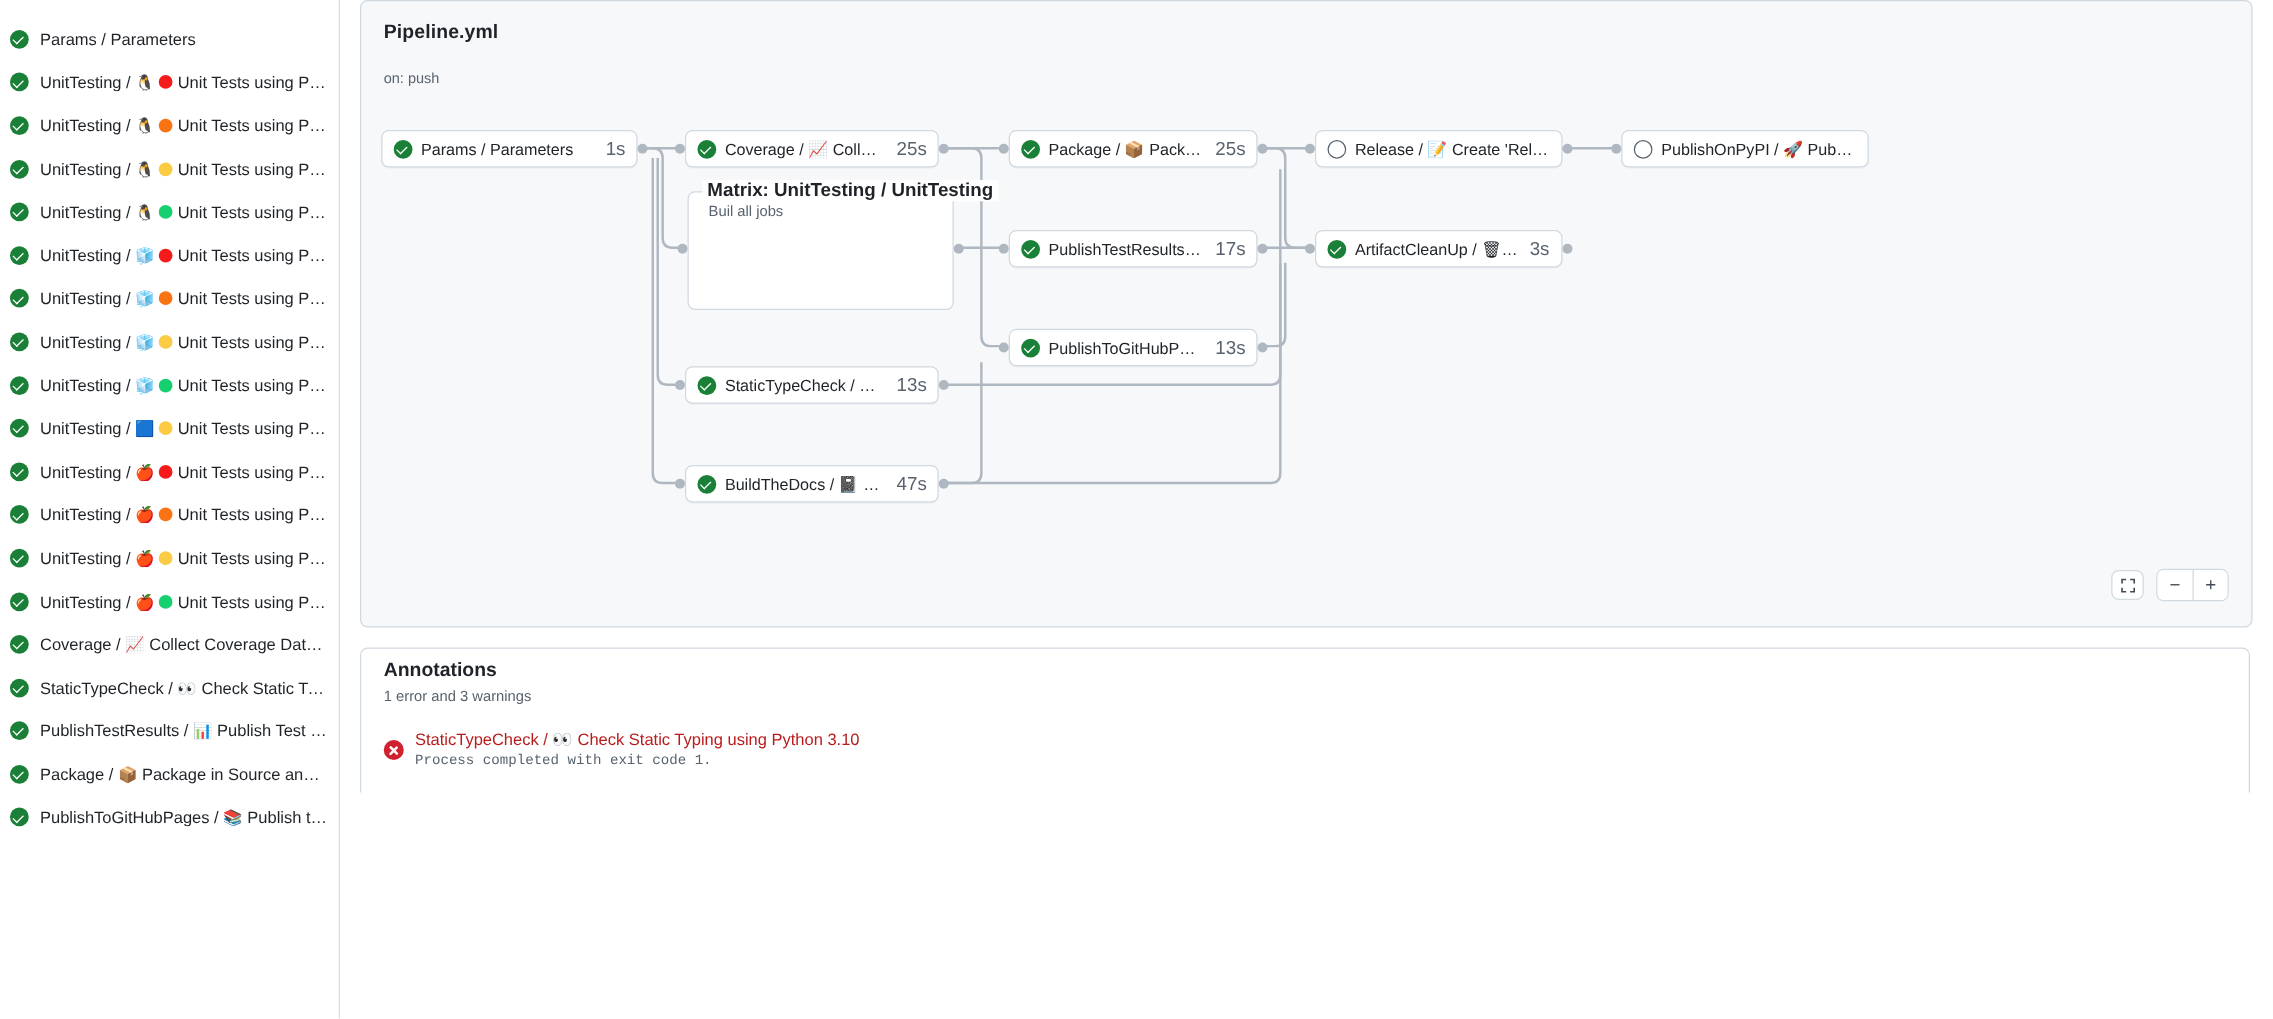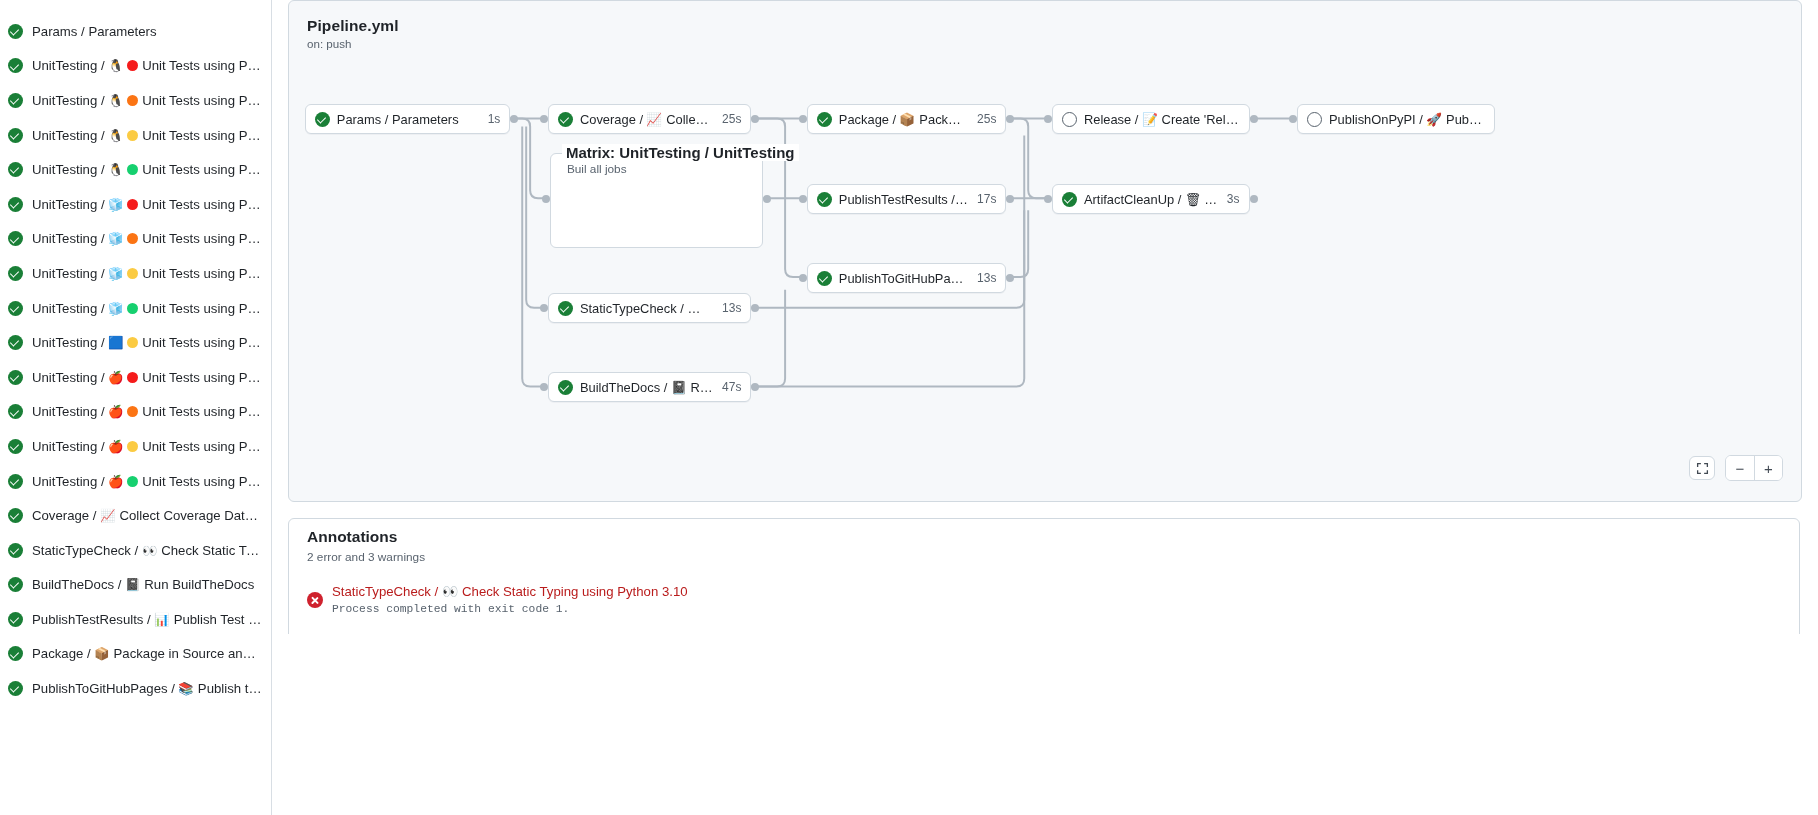--- a/index.html
+++ b/index.html
@@ -89,21 +89,21 @@
     margin: 0 16px 0 16px;
     height: 502px;
     background: #f6f8fa;
     border: 1px solid #d1d9e0;
     border-radius: 6px;
     position: relative;
     overflow: hidden;
   }
   .graph-header { padding: 16px 0 0 18px; }
   .graph-title { font-size: 15.5px; font-weight: 600; color: #1f2328; letter-spacing: .1px;}
-  .graph-sub { font-size: 11.6px; color: #59636e; margin-top: 2px; }
+  .graph-sub { font-size: 11.6px; color: #59636e; margin-top: 21px; }
 
   .canvas { position: absolute; inset: 0; }
   svg.edges { position: absolute; left: 0; top: 0; width: 100%; height: 100%; pointer-events: none; }
 
   .node {
     position: absolute;
     height: 30px;
     background: #ffffff;
     border: 1px solid #d1d9e0;
     border-radius: 6px;
@@ -113,21 +113,21 @@
     font-size: 12.9px;
     color: #1f2328;
     white-space: nowrap;
     cursor: pointer;
     box-shadow: 0 1px 0 rgba(31,35,40,0.04);
   }
   .node .ico { margin-right: 7px; }
   .node .nlabel {
     overflow: hidden; text-overflow: ellipsis; white-space: nowrap;
   }
-  .node .dur { margin-left: auto; padding-left: 9px; font-size: 12px; color: #59636e; }
+  .node .dur { margin-left: auto; padding-left: 9px; font-size: 15px; color: #59636e; }
 
   .port {
     position: absolute; width: 8px; height: 8px; border-radius: 50%;
     background: #afb8c1;
   }
 
   .matrix {
     position: absolute;
     background: #ffffff;
     border: 1px solid #d1d9e0;
@@ -282,26 +282,20 @@
         <div class="job-item">
           <span class="ico">
             <span class="ico-success"></span>
           </span>
           <span class="job-label">StaticTypeCheck / <span class="emoji">👀</span> Check Static Typing...</span>
         </div>
         <div class="job-item">
           <span class="ico">
             <span class="ico-success"></span>
           </span>
-          <span class="job-label">BuildTheDocs / <span class="emoji">📓</span> Run BuildTheDocs</span>
-        </div>
-        <div class="job-item">
-          <span class="ico">
-            <span class="ico-success"></span>
-          </span>
           <span class="job-label">PublishTestResults / <span class="emoji">📊</span> Publish Test Resu...</span>
         </div>
         <div class="job-item">
           <span class="ico">
             <span class="ico-success"></span>
           </span>
           <span class="job-label">Package / <span class="emoji">📦</span> Package in Source and Wh...</span>
         </div>
         <div class="job-item">
           <span class="ico">
@@ -460,21 +454,21 @@
         </div>
         <div class="zc-group">
           <div class="zc-half">−</div>
           <div class="zc-half">+</div>
         </div>
       </div>
     </div>
 
     <div class="ann-card">
       <div class="ann-title">Annotations</div>
-      <div class="ann-sub">2 error and 3 warnings</div>
+      <div class="ann-sub">1 error and 3 warnings</div>
       <div id="ann-list">
           <div class="ann-row">
             <span class="ico">
               <span class="ico-error"></span>
             </span>
             <div>
               <div class="ann-head">StaticTypeCheck / 👀 Check Static Typing using Python 3.10</div>
               <div class="ann-body">Process completed with exit code 1.</div>
             </div>
           </div>

